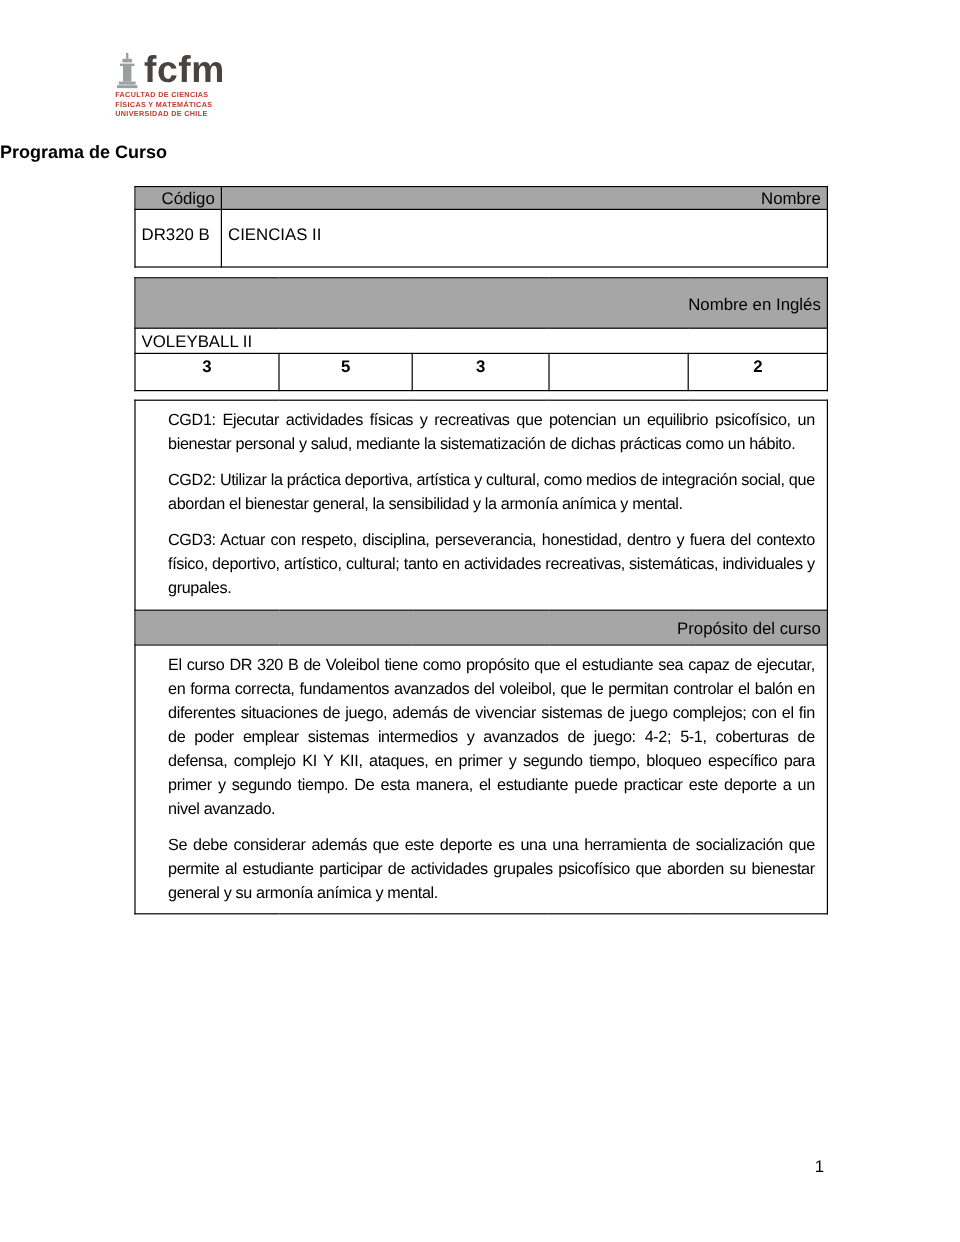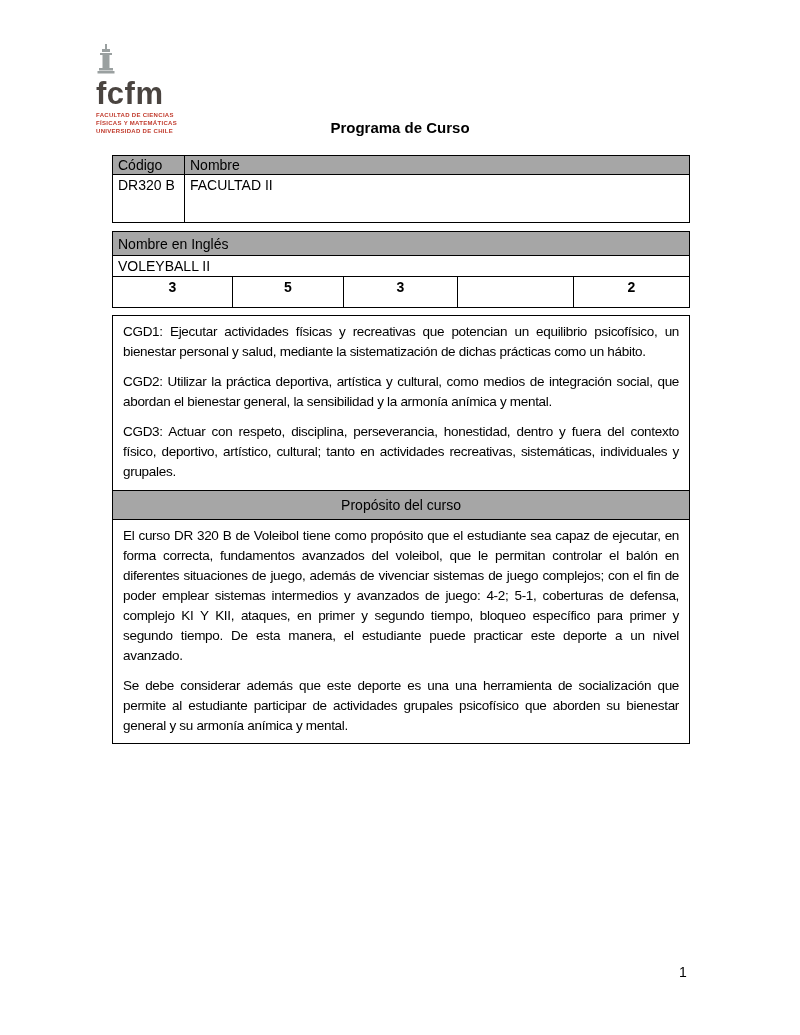--- a/index.html
+++ b/index.html
@@ -9,21 +9,21 @@
     width: 800px;
     height: 1035px;
     background: #ffffff;
     font-family: "Liberation Sans", "DejaVu Sans", sans-serif;
     color: #000000;
     overflow: hidden;
   }
 
   
   .logo { position: absolute; left: 96px; top: 42px; }
-  .logo-row { display: flex; align-items: flex-start; gap: 4px; flex-direction: column; }
+  .logo-row { display: flex; align-items: flex-start; gap: 4px; }
   .logo-emblem { display: block; margin-top: 2px; }
   .logo-brand {
     font-size: 31px;
     font-weight: bold;
     line-height: 1.0;
     letter-spacing: 0.5px;
     color: var(--brand-color, #4a4440);
   }
   .logo-sub {
     margin-top: 3px;
@@ -33,47 +33,47 @@
     color: var(--logo-accent, #c0392b);
     font-weight: bold;
   }
 
   
   .doc-title {
     position: absolute;
     top: 119px;
     left: 0;
     width: 100%;
-    text-align: center;
+    text-align: left;
     font-size: 15px;
     font-weight: bold;
   }
 
   
   .content { position: absolute; left: 112px; top: 155px; width: 577px; }
   table { border-collapse: collapse; table-layout: fixed; width: 577px; }
   td {
     border: 1px solid var(--border-color, #000);
     font-size: 14px;
     padding: 1px 5px;
     vertical-align: middle;
     overflow: hidden;
   }
-  tr.gray td, td.gray { background: var(--header-gray, #a6a6a6); }
+  tr.gray td, td.gray { background: var(--header-gray, #a6a6a6); text-align: right; }
   .center, tr.center td { text-align: center; }
   .bold, tr.bold td { font-weight: bold; }
-  .vtop { vertical-align: top; padding-top: 2px; }
+  .vtop { vertical-align: top; padding-top: 12px; }
   tr.vtop-row td { vertical-align: top; padding-top: 2px; }
   tr.hours-hdr td { font-size: 13.5px; line-height: 1.25; padding: 1px 2px; text-align: center; }
   .spacer8 { height: 8px; }
   .spacer7 { height: 7px; }
 
   .text-block { padding: 6px 10px 8px 10px; vertical-align: top; }
   .text-block p {
-    margin: 0 0 10px 0;
+    margin: 0 0 10px 17px;
     text-align: justify;
     font-size: 13.5px;
     letter-spacing: -0.3px;
     line-height: 1.48;
   }
   .text-block p:last-child { margin-bottom: 0; }
 
   
   .page-number {
     position: absolute;
@@ -115,38 +115,38 @@
           <col style="width:72px">
           <col style="width:505px">
         </colgroup>
       <tbody>
         <tr class="gray" style="height:19px">
           <td>Código</td>
           <td>Nombre</td>
         </tr>
         <tr style="height:48px">
           <td class="vtop">DR320 B</td>
-          <td class="vtop">FACULTAD II</td>
+          <td class="vtop">CIENCIAS II</td>
         </tr>
       </tbody>
     </table>
 
     <div class="spacer8"></div>
 
     <table>
       <colgroup>
         <col style="width:72px">
           <col style="width:48px">
           <col style="width:111px">
         <col style="width:114px">
           <col style="width:116px">
           <col style="width:116px">
       </colgroup>
       <tbody>
-        <tr style="height:24px">
+        <tr style="height:42px">
           <td colspan="6" class="gray">Nombre en Inglés</td>
         </tr>
         <tr style="height:21px">
           <td colspan="6">VOLEYBALL II</td>
         </tr>
         <tr class="center bold vtop-row" style="height:31px">
           <td colspan="2">3</td>
           <td>5</td>
           <td>3</td>
           <td></td>

